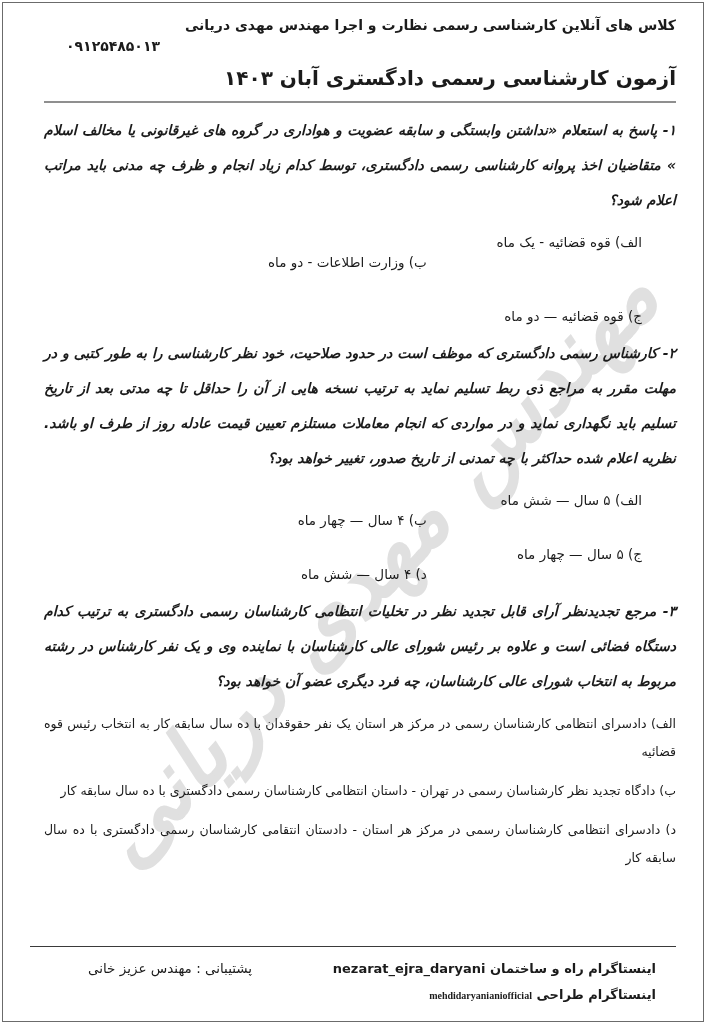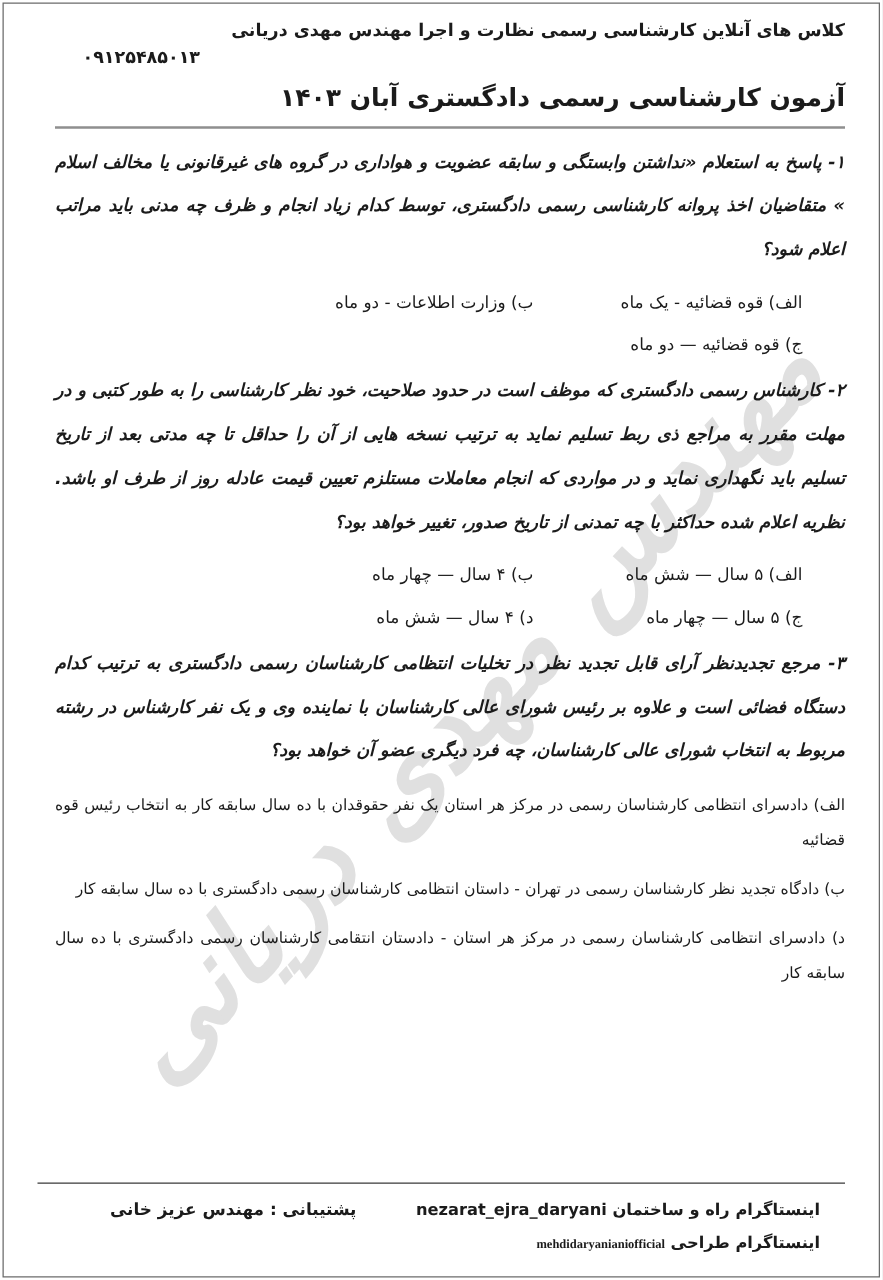--- a/index.html
+++ b/index.html
@@ -75,21 +75,21 @@
     font-style: italic;
   }
   .opt-row {
     display: flex;
     margin: 15px 0 0 0;
     padding-right: 34px;
     font-size: 13.5px;
     line-height: 19px;
   }
   .opt-r { width: 36%; }
-  .opt-l { flex: 1; }
+  .opt-l { flex: 1; margin-top: 20px; }
   .opt-full {
     font-size: 12.5px;
     font-weight: normal;
     line-height: 28px;
     text-align: justify;
     margin: 11px 0 0 0;
   }
   .footer {
     position: absolute;
     top: 946px; left: 30px; right: 30px;
@@ -99,21 +99,21 @@
     direction: rtl;
     justify-content: space-between;
     z-index: 2;
     background: transparent;
   }
   .footer-right { text-align: right; padding-right: 20px; }
   .footer-left  { text-align: left; }
   .insta-line { font-size: 13px; font-weight: bold; line-height: 26px; }
   .insta-handle { direction: ltr; unicode-bidi: embed; }
   .insta-handle.serif { font-family: "Liberation Serif", serif; font-size: 10px; }
-  .support-label { font-size: 13.5px; font-weight: bold; line-height: 24px; padding-left: 58px; }
+  .support-label { font-size: 13.5px; font-weight: normal; line-height: 24px; padding-left: 58px; }
   .support-phone { font-size: 14px; font-weight: bold; line-height: 24px; padding-left: 18px; direction: ltr; }
 </style>
 </head>
 <body>
 
 <div class="page">
   <div class="frame"></div>
   <div class="watermark">مهندس مهدی دریانی</div>
 
   <div class="content">

